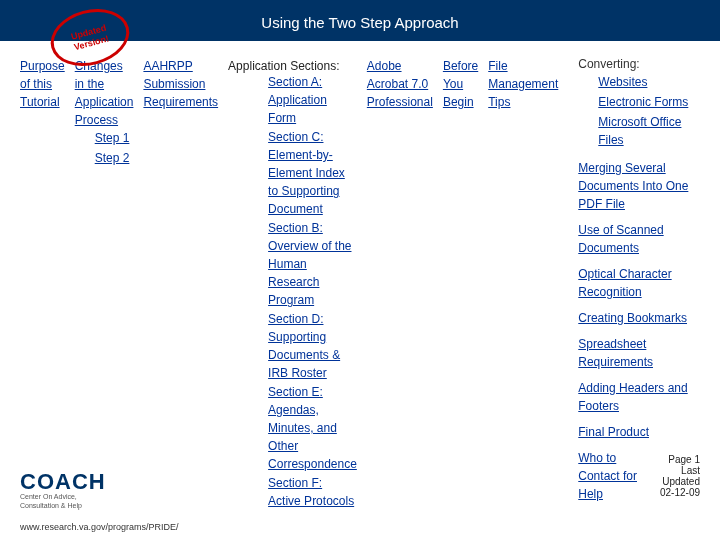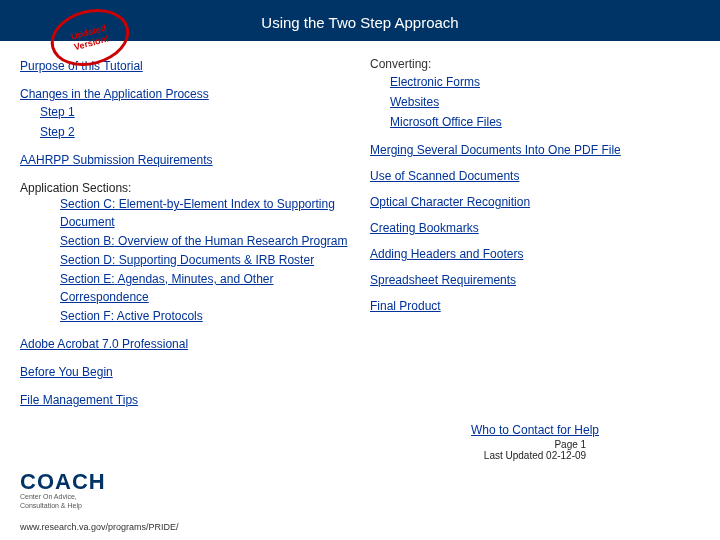--- a/index.html
+++ b/index.html
@@ -56,21 +56,21 @@
     .content {
       display: flex;
       padding: 16px 20px 10px 20px;
       gap: 20px;
       height: calc(540px - 110px);
     }
 
     .left-col {
       flex: 1;
       display: flex;
-      flex-direction: column;
+      flex-direction: row;
       gap: 10px;
     }
 
     .right-col {
       flex: 1;
       display: flex;
       flex-direction: column;
       gap: 8px;
     }
 
@@ -175,54 +175,55 @@
         <span class="section-title">Step 1</span>
         <span class="section-title">Step 2</span>
       </div>
     </div>
 
     <div class="section-title">AAHRPP Submission Requirements</div>
 
     <div>
       <div class="app-sections-label">Application Sections:</div>
       <div class="sub-sub-links">
+        <span class="section-title"><span>Section A:</span> <span>Application Form</span></span>
         <span class="section-title"><span>Section C:</span> <span>Element-by-Element Index to Supporting Document</span></span>
         <span class="section-title"><span>Section B:</span> <span>Overview of the Human Research Program</span></span>
         <span class="section-title"><span>Section D:</span> <span>Supporting Documents &amp; IRB Roster</span></span>
         <span class="section-title"><span>Section E:</span> <span>Agendas, Minutes, and Other Correspondence</span></span>
         <span class="section-title"><span>Section F:</span> <span>Active Protocols</span></span>
       </div>
     </div>
 
     <div class="section-title">Adobe Acrobat 7.0 Professional</div>
     <div class="section-title">Before You Begin</div>
     <div class="section-title">File Management Tips</div>
 
   </div>
 
   <div class="right-col">
 
     <div class="right-group">
       <div class="right-group-label">Converting:</div>
       <div class="sub-links">
+        <span class="section-title">Websites</span>
         <span class="section-title">Electronic Forms</span>
-        <span class="section-title">Websites</span>
         <span class="section-title">Microsoft Office Files</span>
       </div>
     </div>
 
     <div class="section-title">Merging Several Documents Into One PDF File</div>
     <div class="section-title">Use of Scanned Documents</div>
     <div class="section-title">Optical Character Recognition</div>
     <div class="section-title">Creating Bookmarks</div>
+    <div class="section-title">Spreadsheet Requirements</div>
     <div class="section-title">Adding Headers and Footers</div>
-    <div class="section-title">Spreadsheet Requirements</div>
     <div class="section-title">Final Product</div>
 
-    <div style="display:flex; align-items:center; justify-content:flex-start; margin-top: auto; flex-direction: column;">
+    <div style="display:flex; align-items:center; justify-content:flex-start; margin-top: auto;">
       <span class="section-title">Who to Contact for Help</span>
       <div style="text-align:right; font-size:10px; color:#222;">
         <div>Page 1</div>
         <div>Last Updated 02-12-09</div>
       </div>
     </div>
 
   </div>
 </div>
 

